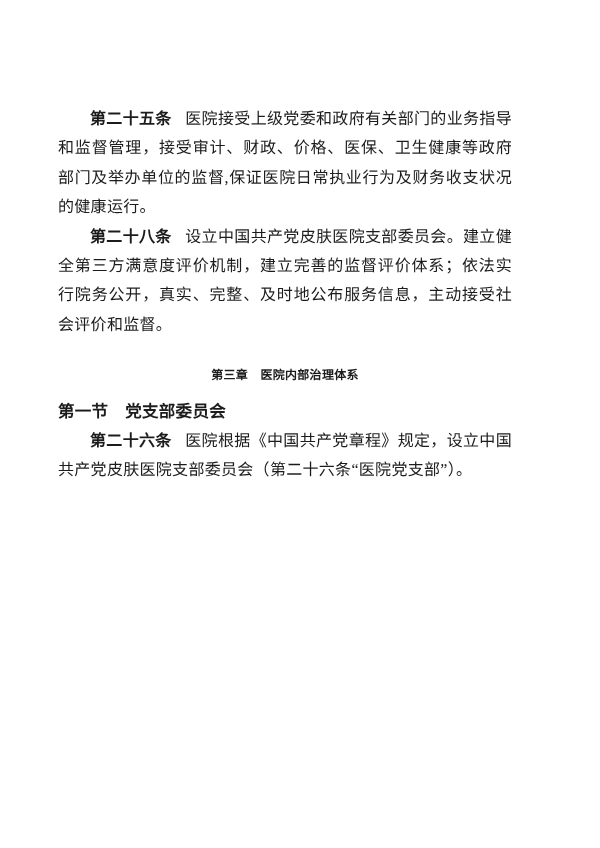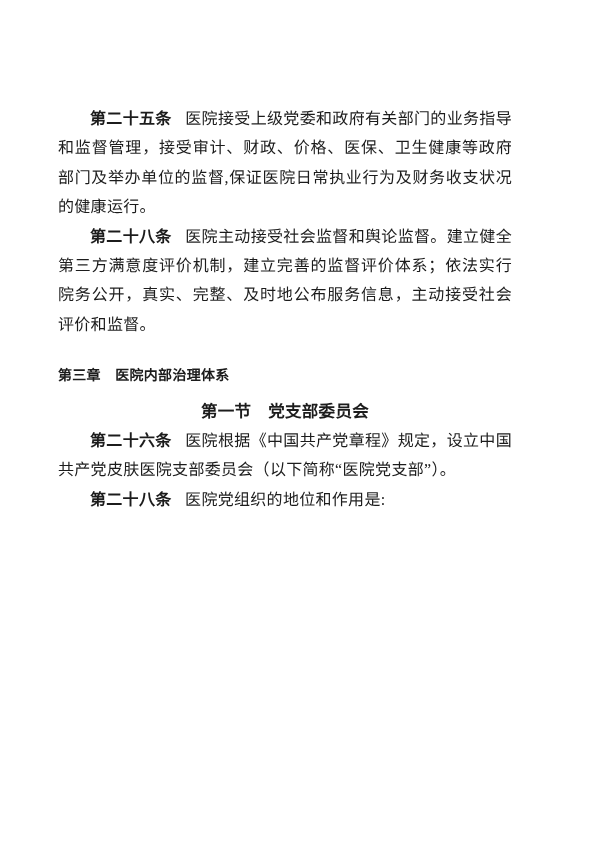--- a/index.html
+++ b/index.html
@@ -31,29 +31,29 @@
     text-justify: inter-ideograph;
     text-indent: 2em;
   }
   .article-label {
     font-family: "Liberation Sans", "DejaVu Sans", sans-serif;
     font-weight: 700;
     margin-right: 0.85em;
   }
   .chapter-heading {
     margin: 22px 0 0 0;
-    text-align: left;
+    text-align: center;
     font-family: "Liberation Sans", "DejaVu Sans", sans-serif;
     font-weight: 700;
-    font-size: 14px;
+    font-size: 12px;
     line-height: 29.4px;
   }
   .section-heading {
     margin: 6px 0 0 0;
-    text-align: center;
+    text-align: left;
     font-family: "Liberation Sans", "DejaVu Sans", sans-serif;
     font-weight: 700;
     font-size: 16.5px;
     line-height: 29.4px;
   }
   .page-number {
     position: absolute;
     top: 764px;
     left: 455px;
     width: 76px;
@@ -64,28 +64,27 @@
   }
 </style>
 </head>
 <body>
 
 <div class="page">
   <div class="content">
 
     <p class="para"><span class="article-label">第二十五条</span><span>医院接受上级党委和政府有关部门的业务指导和监督管理，接受审计、财政、价格、医保、卫生健康等政府部门及举办单位的监督,保证医院日常执业行为及财务收支状况的健康运行。</span></p>
 
-    <p class="para"><span class="article-label">第二十八条</span><span>医院主动接受社会监督和舆论监督。建立健全第三方满意度评价机制，建立完善的监督评价体系；依法实行院务公开，真实、完整、及时地公布服务信息，主动接受社会评价和监督。</span></p>
+    <p class="para"><span class="article-label">第二十八条</span><span>设立中国共产党皮肤医院支部委员会。建立健全第三方满意度评价机制，建立完善的监督评价体系；依法实行院务公开，真实、完整、及时地公布服务信息，主动接受社会评价和监督。</span></p>
 
     <h2 class="chapter-heading">第三章　医院内部治理体系</h2>
 
     <h3 class="section-heading">第一节　党支部委员会</h3>
 
-    <p class="para"><span class="article-label">第二十六条</span><span>医院根据《中国共产党章程》规定，设立中国共产党皮肤医院支部委员会（以下简称“医院党支部”）。</span></p>
+    <p class="para"><span class="article-label">第二十六条</span><span>医院根据《中国共产党章程》规定，设立中国共产党皮肤医院支部委员会（第二十六条“医院党支部”）。</span></p>
 
-    <p class="para"><span class="article-label">第二十八条</span><span>医院党组织的地位和作用是:</span></p>
 
 
 
   </div>
 
   <div class="page-number">– 8 –</div>
 </div>
 
 </body></html>

